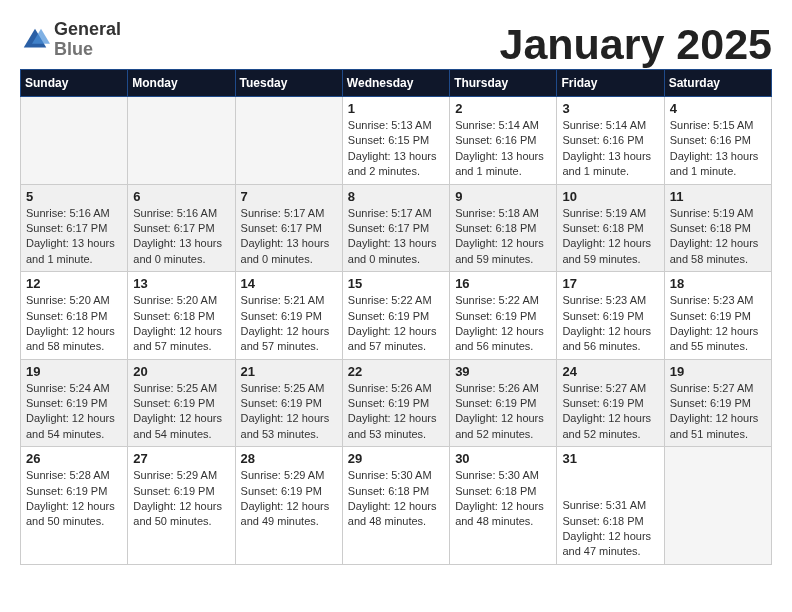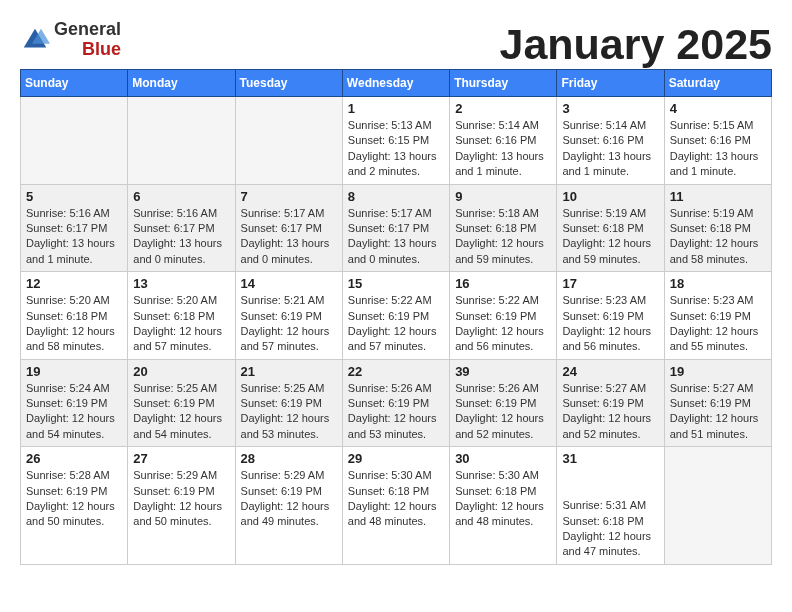--- a/index.html
+++ b/index.html
@@ -20,21 +20,21 @@
       align-items: center;
     }
     .logo-text {
       display: flex;
       flex-direction: column;
       font-size: 18px;
       font-weight: bold;
       line-height: 1.1;
     }
     .logo-general { color: #333; }
-    .logo-blue { color: #b91c1c; text-align: right; }
+    .logo-blue { color: #737373; }
     .logo-icon {
       width: 30px;
       height: 30px;
       margin-right: 4px;
     }
     .title-block {
       text-align: right;
     }
     .month-title {
       font-size: 43px;
@@ -44,21 +44,21 @@
     .subtitle {
       font-size: 14px;
       color: #444;
     }
     .calendar {
       width: 100%;
       border-collapse: collapse;
       font-size: 11px;
     }
     .calendar th {
-      background: #3b82f6;
+      background: #0f172a;
       color: #fff;
       padding: 6px 4px;
       text-align: left;
       font-size: 12px;
       font-weight: bold;
       border: 1px solid #1e4a8a;
     }
     .calendar td {
       border: 1px solid #ccc;
       vertical-align: top;

